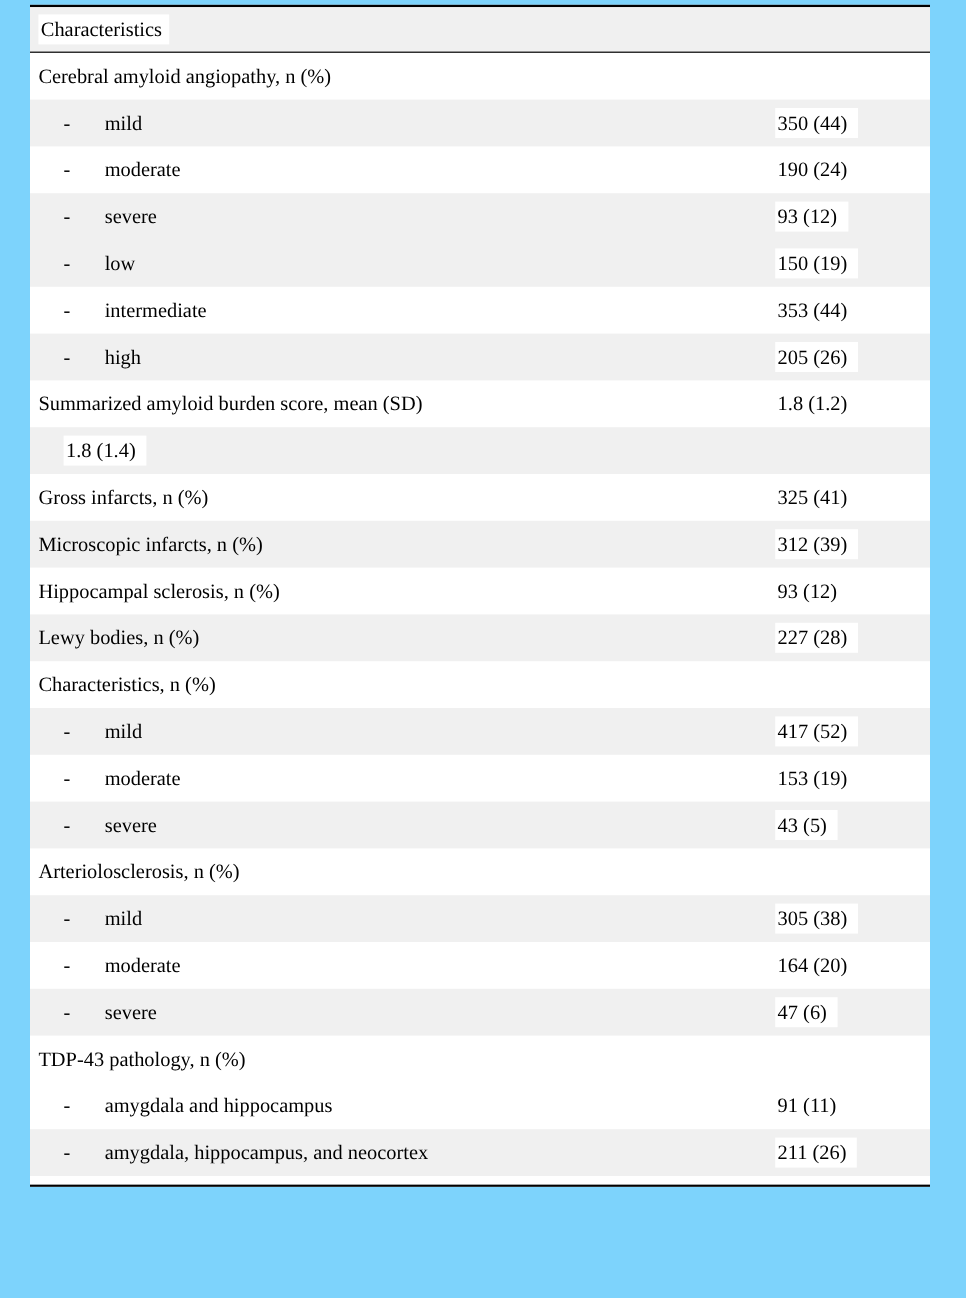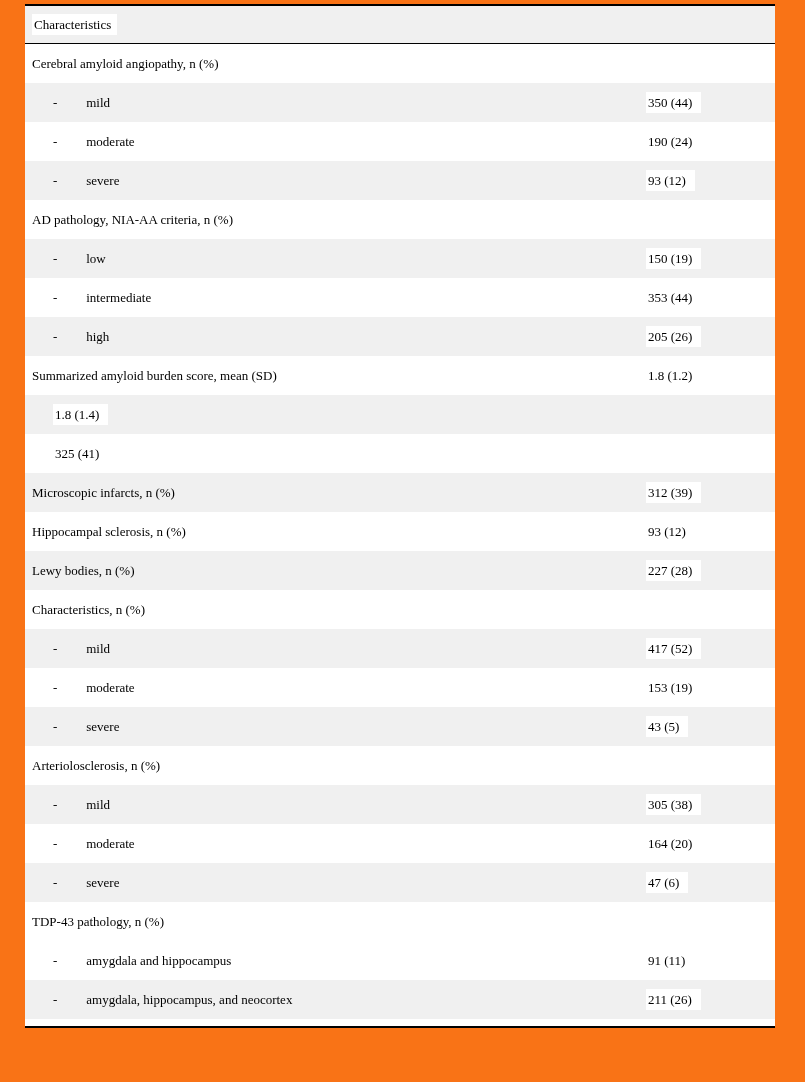--- a/index.html
+++ b/index.html
@@ -4,24 +4,24 @@
 <style>
   html, body {
     margin: 0;
     padding: 0;
     background: #ffffff;
   }
   .canvas {
     position: relative;
     width: 805px;
     height: 1082px;
-    background: #f97316;
+    background: #7dd3fc;
     overflow: hidden;
     font-family: "Liberation Serif", "DejaVu Serif", serif;
-    font-size: 13px;
+    font-size: 17px;
     color: #000000;
   }
   .table {
     position: absolute;
     left: 25px;
     top: 4px;
     width: 750px;
     border-top: 2.5px solid #000000;
     border-bottom: 2.5px solid #000000;
     background: #ffffff;
@@ -112,29 +112,20 @@
   <div class="row stripe sub">
     <div class="cell-label">
       <span class="dash">-</span>
       <span class="lbl">severe</span>
     </div>
     <div class="cell-value">
       <span class="hl val">93 (12)</span>
     </div>
   </div>
 
-  <div class="row category">
-    <div class="cell-label">
-      
-      <span class="lbl">AD pathology, NIA-AA criteria, n (%)</span>
-    </div>
-    <div class="cell-value">
-      
-    </div>
-  </div>
 
   <div class="row stripe sub">
     <div class="cell-label">
       <span class="dash">-</span>
       <span class="lbl">low</span>
     </div>
     <div class="cell-value">
       <span class="hl val">150 (19)</span>
     </div>
   </div>
@@ -169,20 +160,24 @@
     </div>
   </div>
 
   <div class="row stripe measure">
     <div class="cell-value">
       <span class="hl val">1.8 (1.4)</span>
     </div>
   </div>
 
   <div class="row measure">
+    <div class="cell-label">
+      
+      <span class="lbl">Gross infarcts, n (%)</span>
+    </div>
     <div class="cell-value">
       <span class="hl val">325 (41)</span>
     </div>
   </div>
 
   <div class="row stripe measure">
     <div class="cell-label">
       
       <span class="lbl">Microscopic infarcts, n (%)</span>
     </div>

